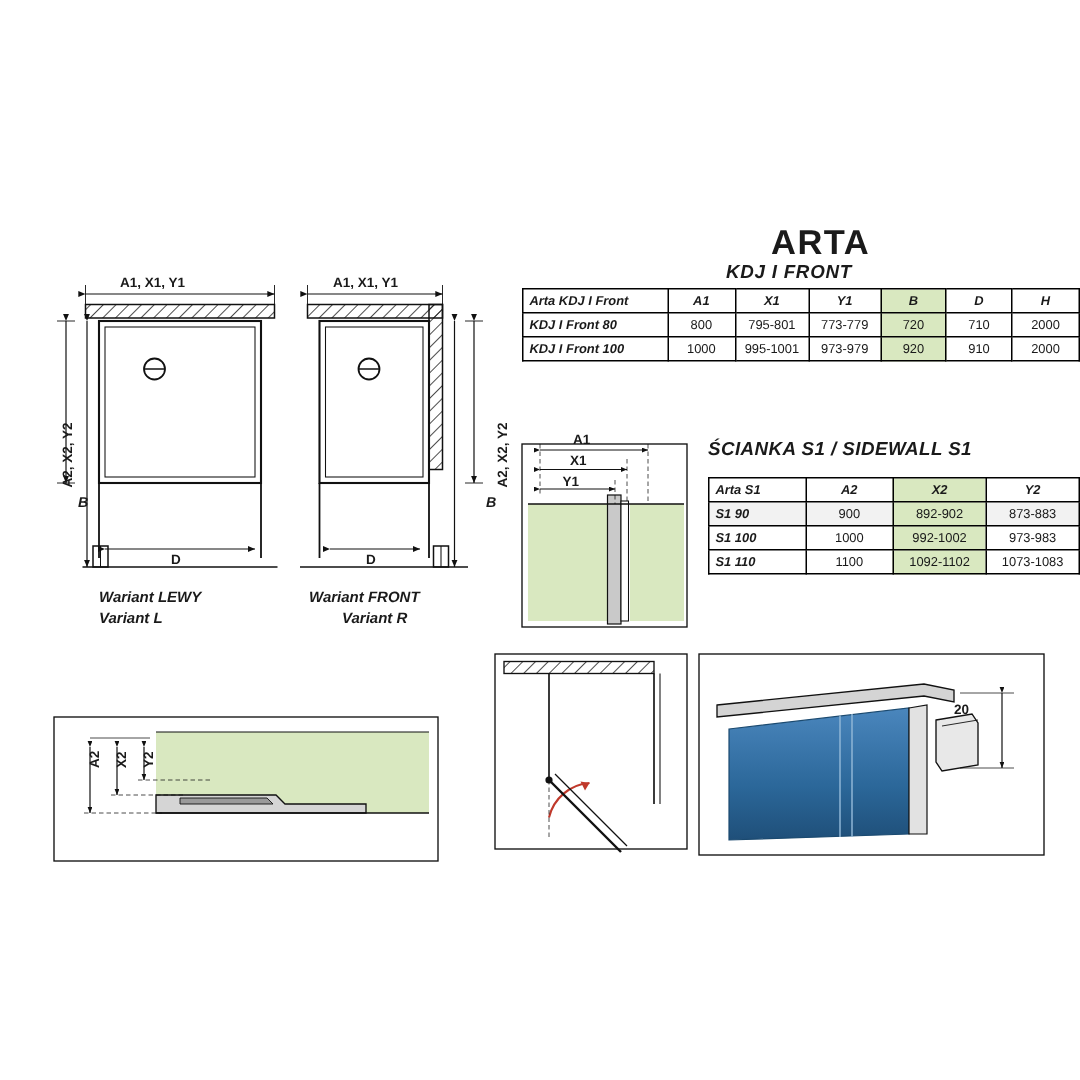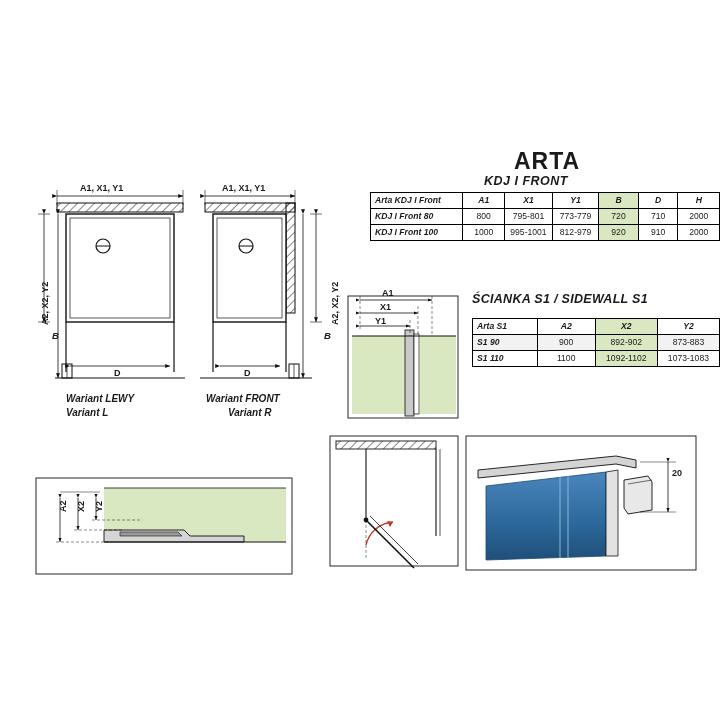--- a/index.html
+++ b/index.html
@@ -22,21 +22,21 @@
   
   table{border-collapse:collapse;font-size:8.6px;}
   table td,table th{
     border:1px solid #000;padding:0 3px;height:15px;line-height:15px;
     text-align:center;white-space:nowrap;
   }
   table th{font-weight:bold;font-style:italic;background:#ffffff;}
   .rowlab{font-weight:bold;font-style:italic;text-align:left;padding-left:4px;}
   .hl-green{background:#d9e8c0;}
   .hl-row{background:#f2f2f2;}
-  #table1{left:370px;top:192px;}
+  #table1{left:348px;top:192px;}
   #table1 td:first-child,#table1 th:first-child{width:96px;text-align:left;padding-left:4px;}
   #table1 td,#table1 th{width:44px;}
   #table2{left:472px;top:318px;}
   #table2 td:first-child,#table2 th:first-child{width:62px;text-align:left;padding-left:4px;margin-left:18px;}
   #table2 td,#table2 th{width:58px;}
   #sidewall-title{left:472px;top:292px;font-size:12.5px;font-weight:bold;font-style:italic;letter-spacing:.3px;}
   
   .lbl{font-size:9px;font-weight:bold;}
   .lbl-i{font-size:9.5px;font-style:italic;font-weight:bold;}
   .vert{transform:rotate(-90deg);transform-origin:left top;white-space:nowrap;}
@@ -214,21 +214,21 @@
 <div class="abs lbl-i" style="left:228px;top:407px;font-size:10px;">Variant R</div>
 
 <div class="abs lbl" style="left:382px;top:288px;">A1</div>
 <div class="abs lbl" style="left:380px;top:302px;">X1</div>
 <div class="abs lbl" style="left:375px;top:316px;">Y1</div>
 
 <div class="abs lbl vert" style="left:58px;top:512px;">A2</div>
 <div class="abs lbl vert" style="left:76px;top:512px;">X2</div>
 <div class="abs lbl vert" style="left:94px;top:512px;">Y2</div>
 
-<div class="abs lbl" style="left:672px;top:468px;">20</div>
+<div class="abs lbl" style="left:636px;top:468px;">20</div>
 
 <div class="abs" id="sidewall-title">ŚCIANKA S1 / SIDEWALL S1</div>
 
 <table class="abs" id="table1">
   <thead>
       <tr>
         <th>Arta KDJ I Front</th>
         <th>A1</th>
         <th>X1</th>
         <th>Y1</th>
@@ -244,21 +244,21 @@
         <td>795-801</td>
         <td>773-779</td>
         <td class="hl-green">720</td>
         <td>710</td>
         <td>2000</td>
       </tr>
       <tr>
         <td class="rowlab">KDJ I Front 100</td>
         <td>1000</td>
         <td>995-1001</td>
-        <td>812-979</td>
+        <td>973-979</td>
         <td class="hl-green">920</td>
         <td>910</td>
         <td>2000</td>
       </tr>
     </tbody>
 </table>
 
 <table class="abs" id="table2">
   <thead>
       <tr>
@@ -269,19 +269,25 @@
       </tr>
     </thead>
   <tbody>
       <tr>
         <td class="rowlab hl-row">S1 90</td>
         <td class="hl-row">900</td>
         <td class="hl-green">892-902</td>
         <td class="hl-row">873-883</td>
       </tr>
       <tr>
+        <td class="rowlab">S1 100</td>
+        <td>1000</td>
+        <td class="hl-green">992-1002</td>
+        <td>973-983</td>
+      </tr>
+      <tr>
         <td class="rowlab">S1 110</td>
         <td>1100</td>
         <td class="hl-green">1092-1102</td>
         <td>1073-1083</td>
       </tr>
     </tbody>
 </table>
 
 </body></html>

